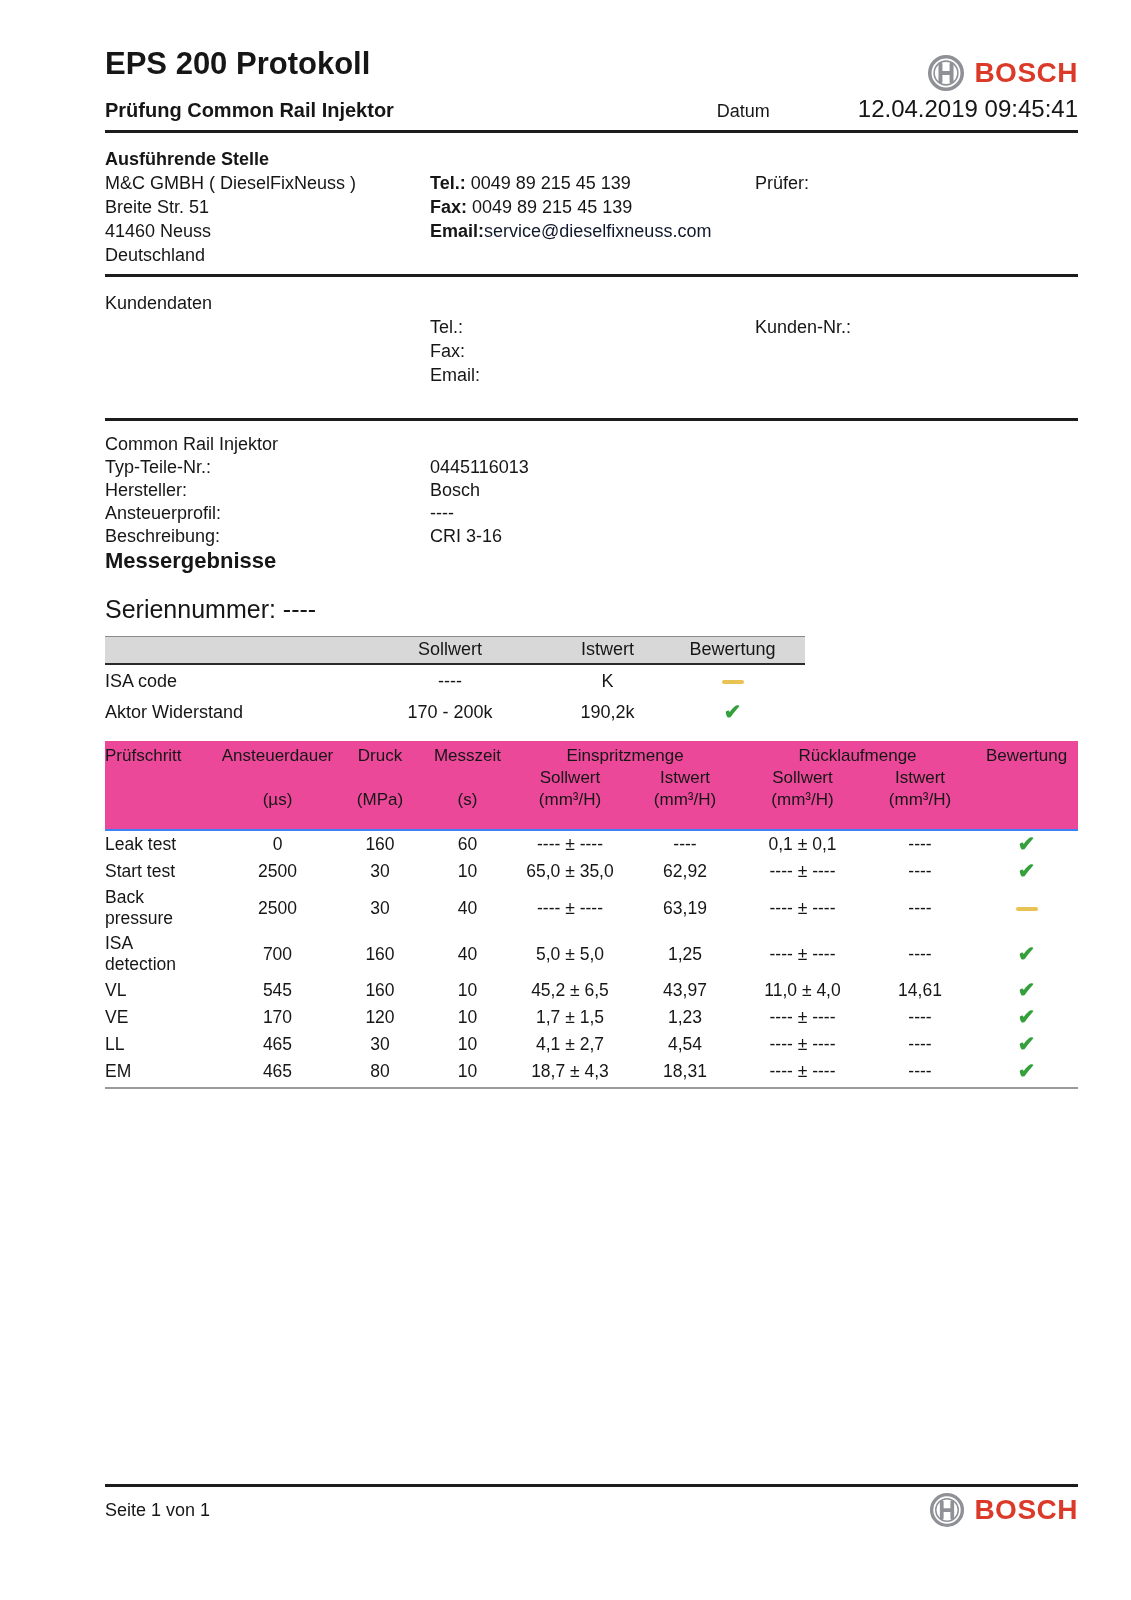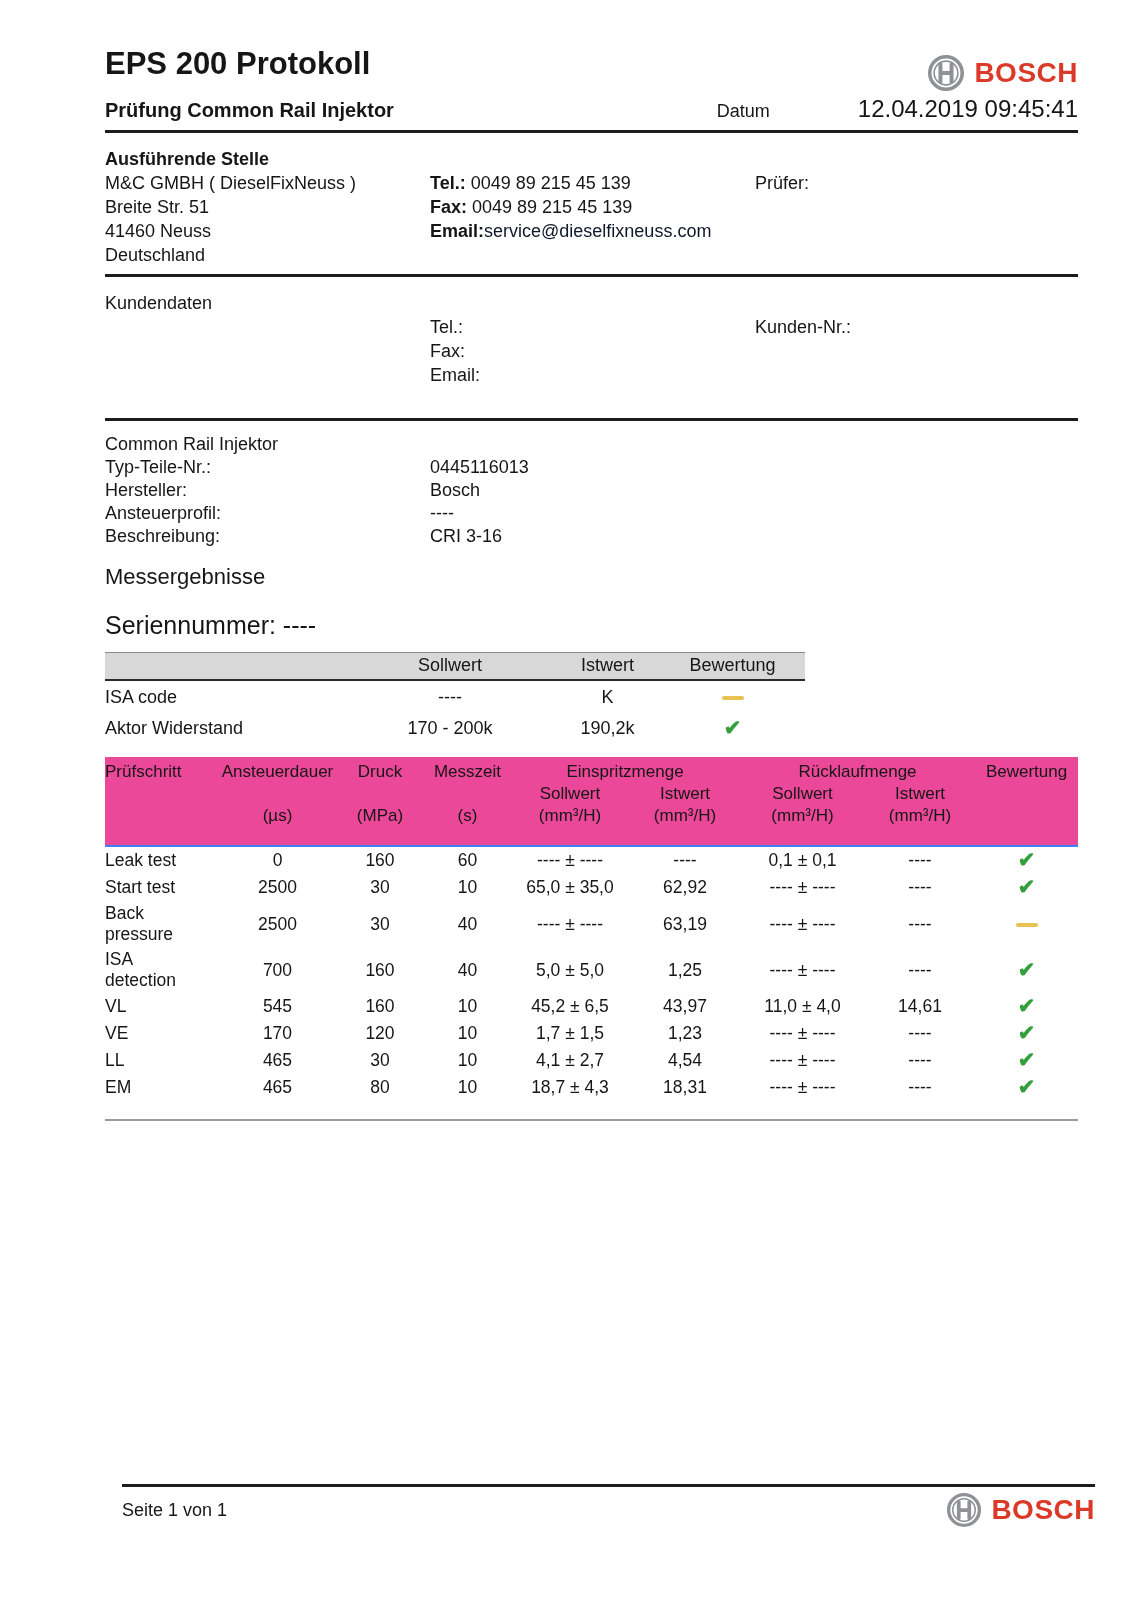--- a/index.html
+++ b/index.html
@@ -31,48 +31,48 @@
   .sec-label-plain { font-weight:400; }
   .offset-one { padding-top:24px; }
   .contact-line b { font-weight:700; }
   .email-link { color:#0f172a; text-decoration:none; }
   .customer-grid { min-height:134px; }
 
   
   .injector { padding-top:12px; font-size:18px; line-height:23px; }
   .inj-row { display:grid; grid-template-columns:325px 1fr; }
 
-  .results-heading { margin-top:16px; font-size:22px; font-weight:400; }
+  .results-heading { font-size:22px; font-weight:700; }
   .serial { margin-top:21px; font-size:25px; }
 
   
   .summary-table { width:700px; border-collapse:collapse; margin-top:12px; font-size:18px; table-layout:fixed; }
   .summary-table thead th {
     background:#d8d8d8; border-top:1px solid #8a8a8a; border-bottom:2px solid #2a2a2a;
     font-weight:400; padding:2px 0 3px; text-align:center; font-size:18px;
   }
   .summary-table thead th.empty { text-align:left; }
   .summary-table tbody td { padding:6px 0 3px; text-align:center; }
   .summary-table tbody td.name { text-align:left; }
 
   
   .main-table { width:973px; border-collapse:collapse; margin-top:14px; font-size:17.5px; table-layout:fixed; }
   .main-table thead th { background:#ec4899; font-weight:400; font-size:17px; text-align:center; padding:1px 0; }
   .main-table thead tr.toprow th { padding-top:5px; }
   .main-table thead th.left { text-align:left; }
   .main-table thead tr.units th { padding-bottom:19px; border-bottom:2px solid #3b82f6; }
   .main-table tbody td { text-align:center; padding:2px 0; line-height:21px; vertical-align:middle; }
   .main-table tbody td.name { text-align:left; padding-right:22px; }
-  .main-table tbody tr.last td { border-bottom:2px solid #9a9a9a; padding-bottom:20px; }
+  .main-table tbody tr.last td { border-bottom:2px solid #9a9a9a; padding-bottom:4px; }
 
   .check { color:#33a03c; font-size:21px; font-weight:700; line-height:1; }
   .dash-mark { display:inline-block; width:22px; height:4px; border-radius:2px; background:#e9c254; vertical-align:middle; }
 
   
-  .footer { position:absolute; left:122px; top:1484px; width:973px; }
+  .footer { position:absolute; left:105px; top:1484px; width:973px; }
   .footer-line { border:none; border-top:3px solid #1c1c1c; }
   .footer-row { display:flex; align-items:center; justify-content:space-between; margin-top:5px; }
   .page-label { font-size:18px; }
 </style>
 </head>
 <body>
 
 <div class="page">
 
   <div class="header-logo bosch-logo">

